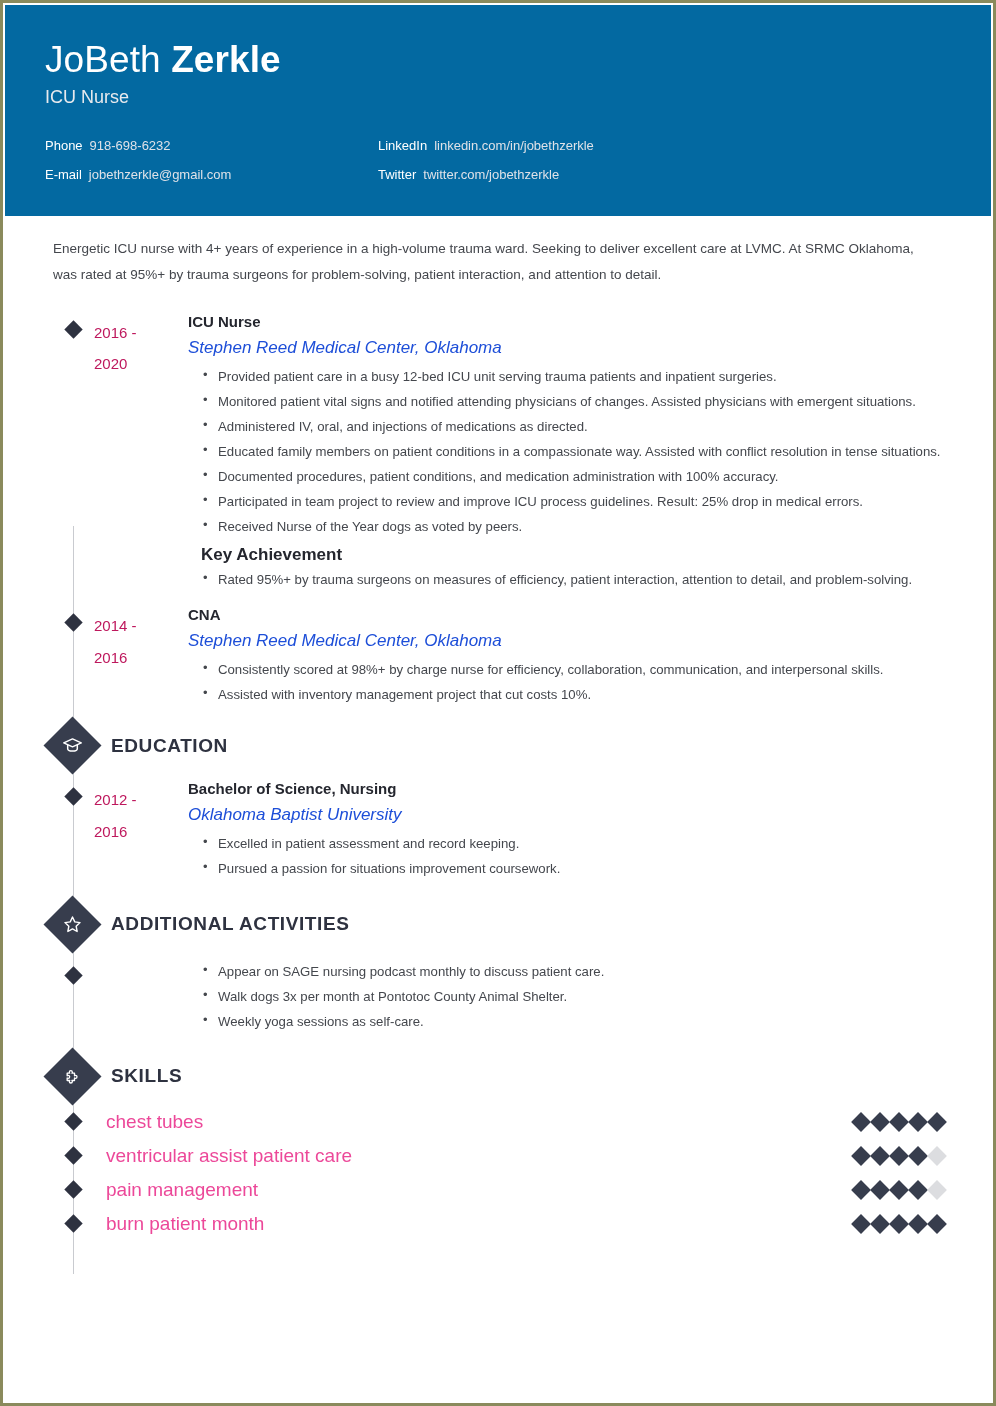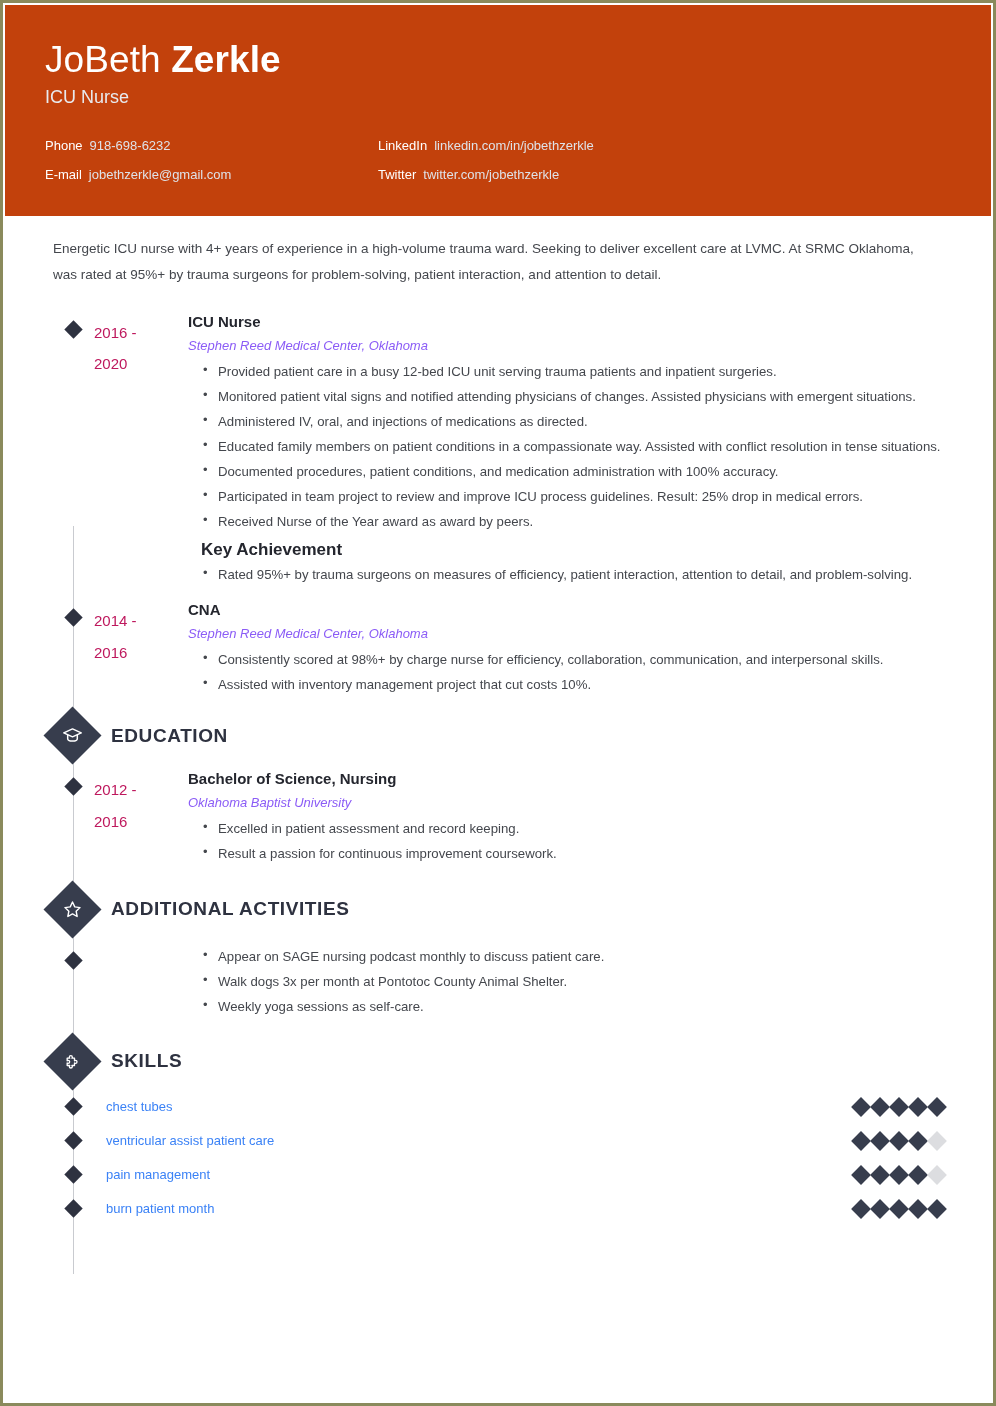--- a/index.html
+++ b/index.html
@@ -24,21 +24,21 @@
     position: relative;
     width: 100%;
     height: 100%;
     border: 2px solid #ffffff;
     background: #ffffff;
     overflow: hidden;
   }
 
   
   .header {
-    background: #c2410c;
+    background: #0369a1;
     padding: 34px 0 36px 40px;
     color: #ffffff;
     height: 211px;
   }
 
   .name {
     font-size: 37px;
     line-height: 1.12;
     letter-spacing: 0.1px;
     font-weight: 400;
@@ -152,23 +152,23 @@
     padding-top: 4px;
   }
   .entry-main { flex: 1; padding-right: 50px; }
   .entry-role {
     font-size: 15px;
     font-weight: 700;
     color: #24262e;
     margin-bottom: 8px;
   }
   .entry-org {
-    font-size: 13px;
+    font-size: 17px;
     font-style: italic;
-    color: #8b5cf6;
+    color: #1d4ed8;
     margin-bottom: 6px;
   }
   .sub-head {
     font-size: 17px;
     font-weight: 700;
     color: #24262e;
     margin-top: 6px;
     margin-bottom: 2px;
     padding-left: 13px;
   }
@@ -203,22 +203,22 @@
     align-items: center;
     height: 34px;
   }
   .skill-marker {
     flex: 0 0 41px;
     display: flex;
     justify-content: center;
   }
   .skill-name {
     flex: 1;
-    font-size: 13px;
-    color: #3b82f6;
+    font-size: 19px;
+    color: #ec4899;
     padding-left: 12px;
   }
   .skill-rating {
     display: flex;
     gap: 5px;
     padding-right: 47px;
   }
   .rate-d {
     width: 14px;
     height: 14px;
@@ -265,21 +265,21 @@
         <div class="entry-main">
           <div class="entry-role">ICU Nurse</div>
           <div class="entry-org">Stephen Reed Medical Center, Oklahoma</div>
           <ul class="bullets">
             <li>Provided patient care in a busy 12-bed ICU unit serving trauma patients and inpatient surgeries.</li>
             <li>Monitored patient vital signs and notified attending physicians of changes. Assisted physicians with emergent situations.</li>
             <li>Administered IV, oral, and injections of medications as directed.</li>
             <li>Educated family members on patient conditions in a compassionate way. Assisted with conflict resolution in tense situations.</li>
             <li>Documented procedures, patient conditions, and medication administration with 100% accuracy.</li>
             <li>Participated in team project to review and improve ICU process guidelines. Result: 25% drop in medical errors.</li>
-            <li>Received Nurse of the Year award as award by peers.</li>
+            <li>Received Nurse of the Year dogs as voted by peers.</li>
           </ul>
           <div class="sub-head">Key Achievement</div>
           <ul class="bullets">
             <li>Rated 95%+ by trauma surgeons on measures of efficiency, patient interaction, attention to detail, and problem-solving.</li>
           </ul>
         </div>
       </div>
 
       <div class="entry">
         <div class="entry-marker">
@@ -317,21 +317,21 @@
             </div>
         <div class="entry-dates">
           <div>2012 -</div>
           <div>2016</div>
         </div>
         <div class="entry-main">
           <div class="entry-role">Bachelor of Science, Nursing</div>
           <div class="entry-org">Oklahoma Baptist University</div>
           <ul class="bullets">
             <li>Excelled in patient assessment and record keeping.</li>
-            <li>Result a passion for continuous improvement coursework.</li>
+            <li>Pursued a passion for situations improvement coursework.</li>
           </ul>
         </div>
       </div>
     </div>
 
     <div class="section" style="margin-top:22px;">
       <div class="section-head">
         <div class="diamond-badge">
           <svg width="21" height="21" viewBox="0 0 24 24" fill="none" stroke="#ffffff" stroke-width="1.6" stroke-linejoin="round">
             <path d="M12 3.4l2.6 5.6 6 .8-4.4 4.2 1.1 6-5.3-3-5.3 3 1.1-6L3.4 9.8l6-.8z"></path>

